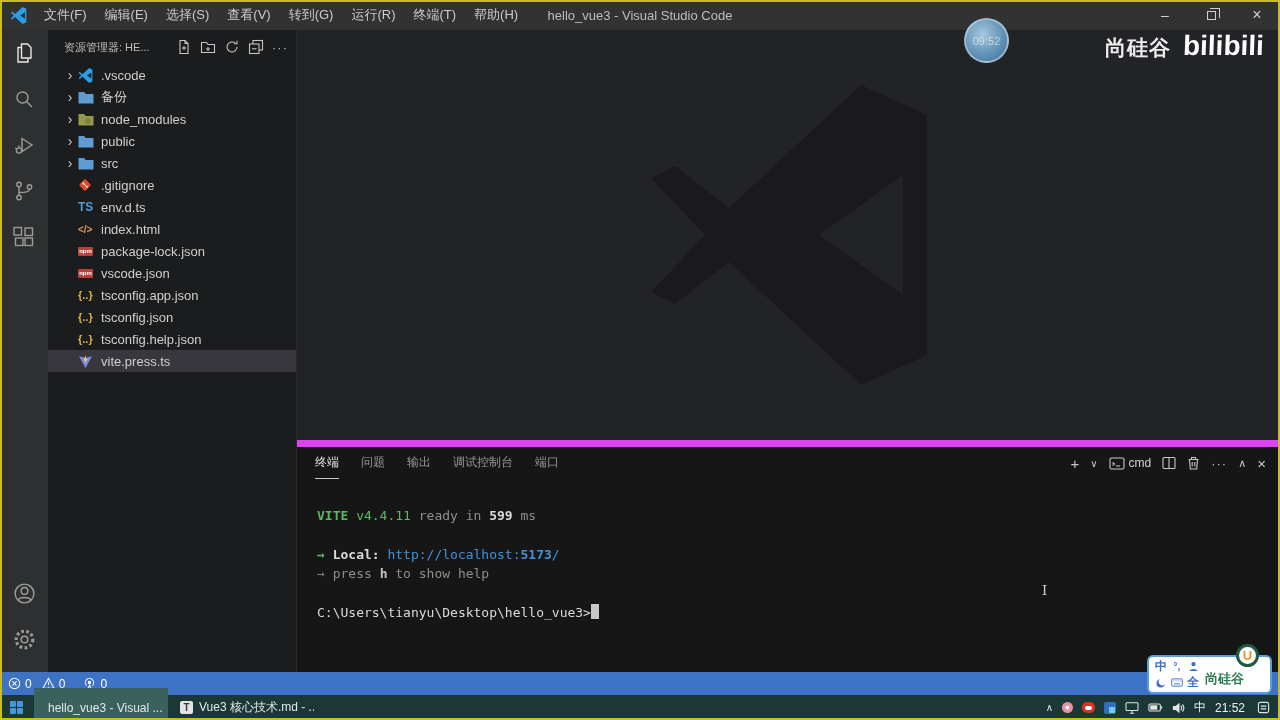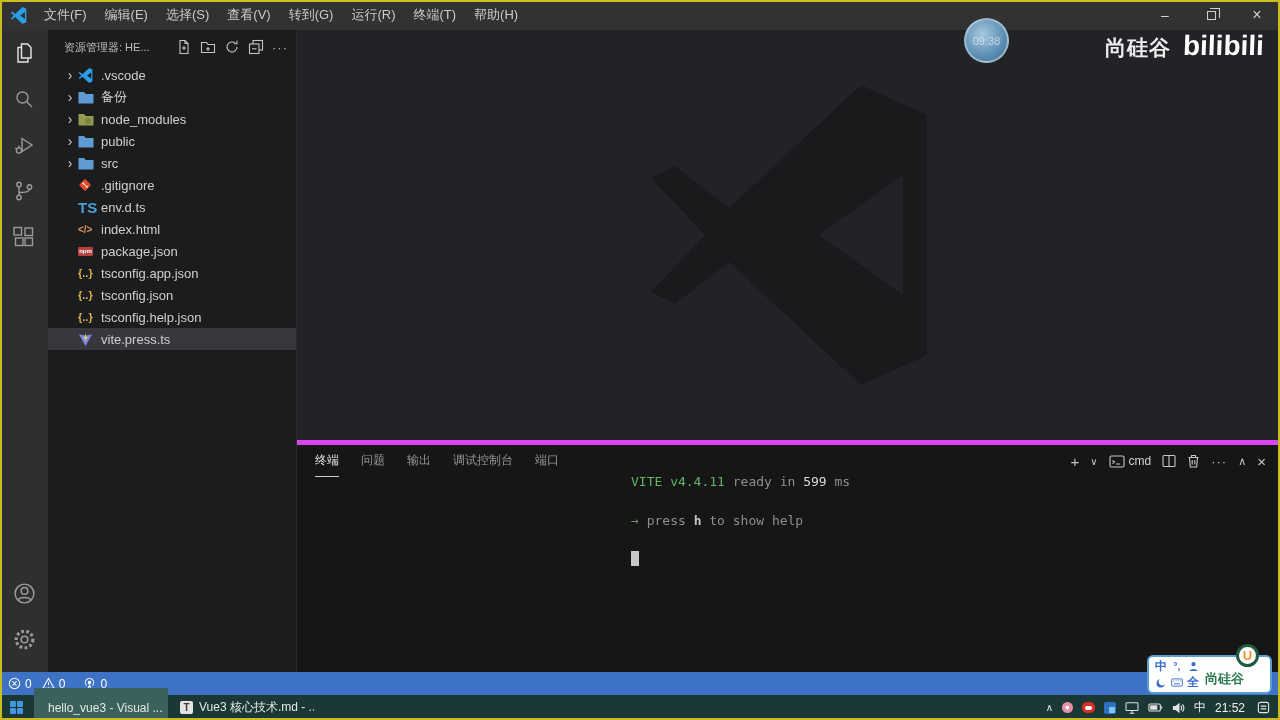--- a/index.html
+++ b/index.html
@@ -39,32 +39,32 @@
   .tree-row.selected { background:#37373d; }
   .tw-chevron { width:16px; color:#cccccc; font-size:14px; text-align:center; flex:0 0 auto; }
   .tw-icon { width:20px; display:flex; align-items:center; justify-content:flex-start; flex:0 0 auto; }
   .tw-label { margin-left:3px; }
 
   
   .editor-col { flex:1 1 auto; display:flex; flex-direction:column; min-width:0; border-left:1px solid #2a2a2b; }
   .editor-area { height:410px; background:#222327; display:flex; align-items:center; justify-content:center; flex:0 0 auto; }
 
   
-  .panel { flex:1 1 auto; background:#161617; border-top:5px solid #d946ef; display:flex; position:relative;gap:30px; }
+  .panel { flex:1 1 auto; background:#161617; border-top:7px solid #d946ef; display:flex; flex-direction:column; position:relative; }
   .panel-tabs { height:32px; display:flex; align-items:center; padding-left:18px; flex:0 0 auto; }
   .panel-tab { font-size:12px; color:#969696; margin-right:22px; height:32px; line-height:30px; cursor:pointer; }
   .panel-tab.active { color:#e3e3e3; border-bottom:1px solid #cccccc; }
   .panel-toolbar { position:absolute; right:14px; top:0; height:32px; display:flex; align-items:center; gap:11px; color:#c8c8c8; }
   .panel-toolbar svg { stroke:#c8c8c8; fill:none; stroke-width:1.1; }
   .pt-glyph { font-size:15px; }
   .pt-cmd { display:flex; align-items:center; gap:4px; font-size:12px; color:#d2d2d2; }
   .term { font-family:"DejaVu Sans Mono", monospace; font-size:13px; line-height:19.4px; color:#cccccc;
     padding:27px 0 0 20px; position:relative; }
   .seg-g  { color:#5fb661; }
-  .seg-b  { font-weight:normal; }
+  .seg-b  { font-weight:bold; }
   .seg-gr { color:#8e8e8e; }
   .seg-w  { color:#dadada; }
   .seg-cy { color:#4492d6; }
   .seg-dg { color:#71876f; }
   .seg-grb{ color:#c2c2c2; font-weight:bold; }
   .seg-cursor { display:inline-block; width:8px; height:15px; background:#c8c8c8; vertical-align:-2px; }
   .ibeam { position:absolute; left:745px; top:102px; color:#d2d2d2; font-size:13px; font-family:"DejaVu Serif",serif; }
 
   
   .statusbar { height:23px; background:#3d72c4; color:#ffffff; display:flex; align-items:center;
@@ -118,20 +118,21 @@
     <div class="menubar" id="menubar" style="display:flex;">
         <div class="menu-item">文件(F)</div>
         <div class="menu-item">编辑(E)</div>
         <div class="menu-item">选择(S)</div>
         <div class="menu-item">查看(V)</div>
         <div class="menu-item">转到(G)</div>
         <div class="menu-item">运行(R)</div>
         <div class="menu-item">终端(T)</div>
         <div class="menu-item">帮助(H)</div>
       </div>
+    <div class="win-title">hello_vue3 - Visual Studio Code</div>
     <div class="win-controls">
       <div class="win-btn">
           <span>–</span>
         </div>
       <div class="win-btn">
           <span class="restore-glyph"></span>
         </div>
       <div class="win-btn" style="font-size:16px;">
           <span>×</span>
         </div>
@@ -271,37 +272,44 @@
                 <circle cx="5.4" cy="5.4" r="1" fill="#fff"></circle>
                 <circle cx="8.8" cy="8.8" r="1" fill="#fff"></circle>
                 <path d="M5.8 5.8 8.4 8.4" stroke="#fff" stroke-width="0.9"></path>
               </svg>
             </span>
             <span class="tw-label">.gitignore</span>
           </div>
           <div class="tree-row">
             <span class="tw-chevron"></span>
             <span class="tw-icon">
-              <span style="color:#4e9cd6;font-weight:bold;font-size:15px;">TS</span>
+              <span style="color:#4e9cd6;font-weight:bold;font-size:12px;">TS</span>
             </span>
             <span class="tw-label">env.d.ts</span>
           </div>
           <div class="tree-row">
             <span class="tw-chevron"></span>
             <span class="tw-icon">
               <span style="color:#e09556;font-weight:bold;font-size:10px;">&lt;/&gt;</span>
             </span>
             <span class="tw-label">index.html</span>
           </div>
           <div class="tree-row">
             <span class="tw-chevron"></span>
             <span class="tw-icon">
               <span style="display:inline-flex;align-items:center;justify-content:center;width:15px;height:9px;background:#b5413c;color:#fff;font-size:6px;font-weight:bold;border-radius:1px;">npm</span>
             </span>
-            <span class="tw-label">package.json</span>
+            <span class="tw-label">package-lock.json</span>
+          </div>
+          <div class="tree-row">
+            <span class="tw-chevron"></span>
+            <span class="tw-icon">
+              <span style="display:inline-flex;align-items:center;justify-content:center;width:15px;height:9px;background:#b5413c;color:#fff;font-size:6px;font-weight:bold;border-radius:1px;">npm</span>
+            </span>
+            <span class="tw-label">vscode.json</span>
           </div>
           <div class="tree-row">
             <span class="tw-chevron"></span>
             <span class="tw-icon">
               <span style="color:#d9b24a;font-weight:bold;font-size:11px;">{..}</span>
             </span>
             <span class="tw-label">tsconfig.app.json</span>
           </div>
           <div class="tree-row">
             <span class="tw-chevron"></span>
@@ -363,23 +371,24 @@
               <path d="M1.5 3.5h10M4.5 3.5v-2h4v2M2.5 3.5 3.3 13h6.4l.8-9.5M5.2 6v4.5M7.8 6v4.5"></path>
             </svg>
           <span style="font-size:13px; letter-spacing:1px;">···</span>
           <span class="pt-glyph" style="font-size:11px;">∧</span>
           <span class="pt-glyph">×</span>
         </div>
         <div class="term" id="terminal-output">
           <span class="ibeam">I</span>
         <div class="t-line"><span class="seg-g seg-b">  VITE </span><span class="seg-g">v4.4.11</span><span class="seg-gr">  ready in </span><span class="seg-w seg-b">599</span><span class="seg-gr"> ms</span></div>
             <div class="t-line">&nbsp;</div>
+            <div class="t-line"><span class="seg-g seg-b">  →</span><span class="seg-w">  </span><span class="seg-w seg-b">Local:</span><span class="seg-w">   </span><span class="seg-cy">http://localhost:</span><span class="seg-cy seg-b">5173</span><span class="seg-cy">/</span></div>
             <div class="t-line"><span class="seg-dg">  →</span><span class="seg-gr">  </span><span class="seg-gr">press </span><span class="seg-grb">h</span><span class="seg-gr"> to show help</span></div>
             <div class="t-line">&nbsp;</div>
-            <div class="t-line"><span class="seg-cursor"></span></div>
+            <div class="t-line"><span class="seg-w">C:\Users\tianyu\Desktop\hello_vue3&gt;</span><span class="seg-cursor"></span></div>
           </div>
       </div>
     </div>
   </div>
 
   <div class="statusbar">
     <span class="sb-group">
       <svg width="13" height="13" viewBox="0 0 14 14">
           <circle cx="7" cy="7" r="5.6"></circle>
           <path d="M4.8 4.8l4.4 4.4M9.2 4.8 4.8 9.2"></path>
@@ -440,21 +449,21 @@
       <span class="tray-txt">中</span>
       <span class="tray-txt">21:52</span>
       <svg width="13" height="13" viewBox="0 0 14 14" style="margin-left:3px;">
           <rect x="1.5" y="1.5" width="11" height="11" rx="2"></rect>
           <path d="M4 5.5h6M4 8.5h6"></path>
         </svg>
     </div>
   </div>
 
   <div class="avatar">
-      <span>09:38</span>
+      <span>09:52</span>
     </div>
   <div class="brandmark">
     <span class="brand-cn">尚硅谷</span>
     <span class="brand-bili">bilibili</span>
   </div>
   <div class="ime-box">
     <span class="ime-grid">
       <span>中</span>
       <span style="font-size:10px;">°,</span>
       <svg width="11" height="11" viewBox="0 0 12 12">

